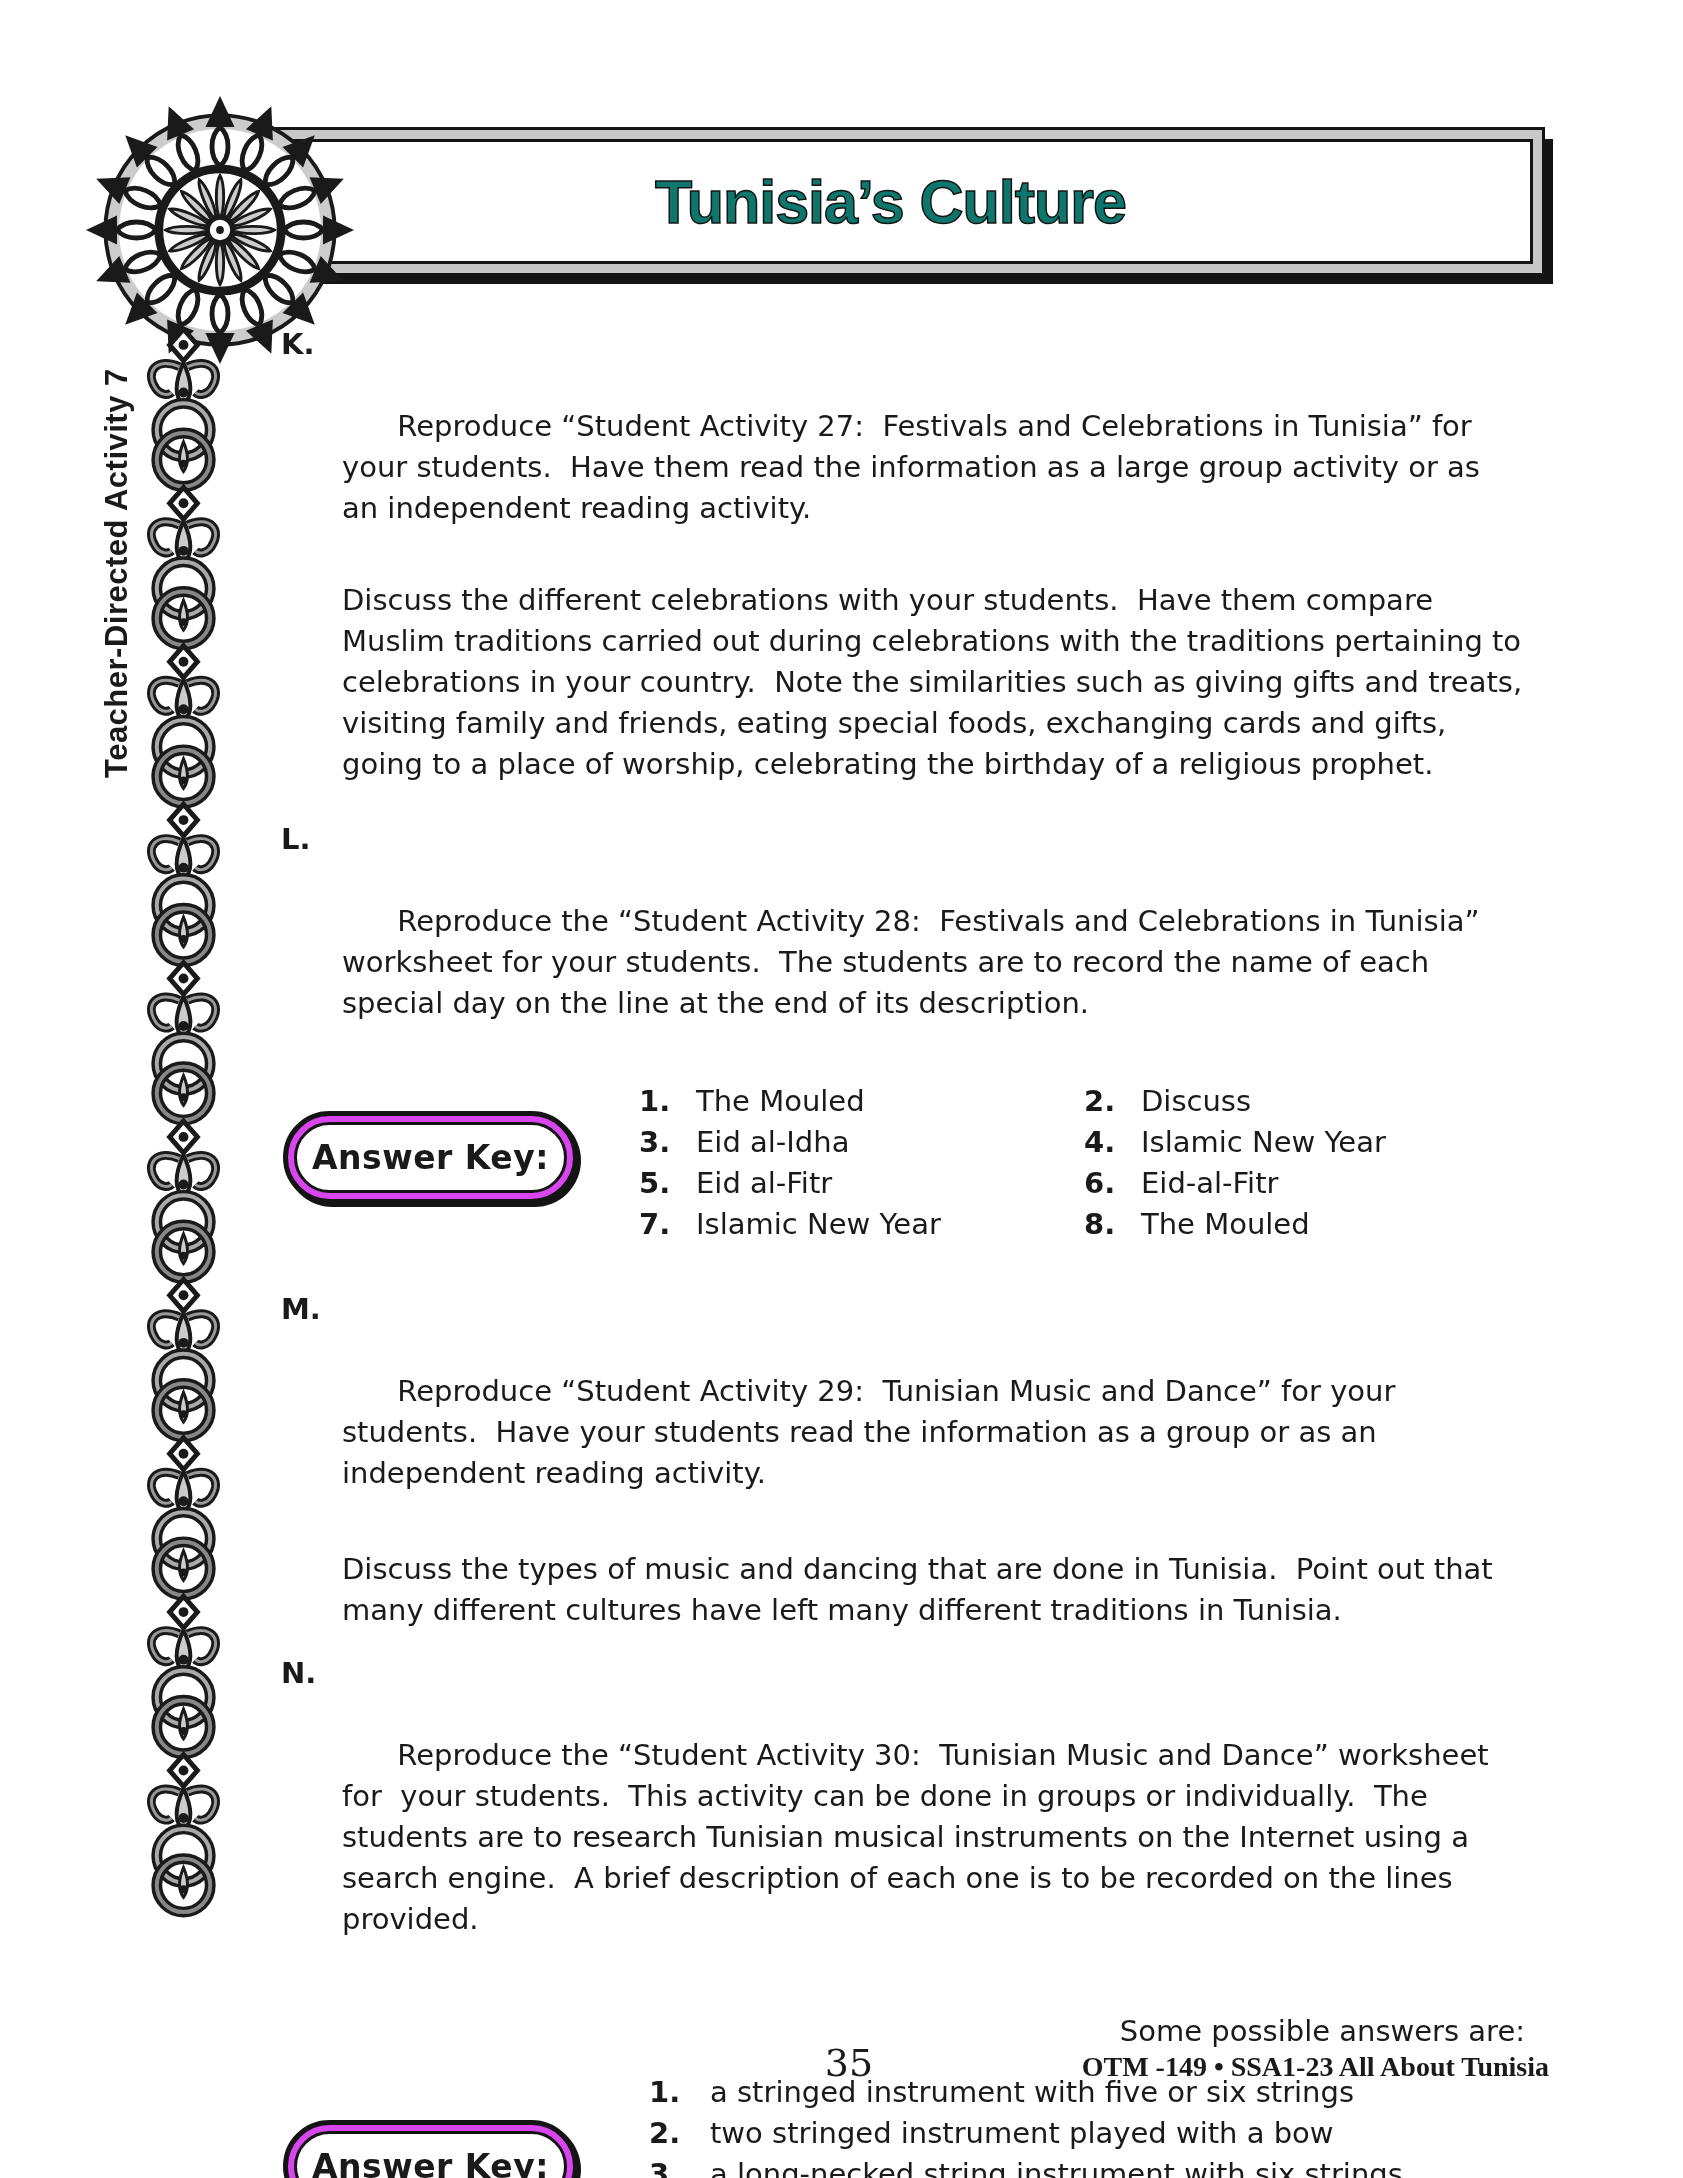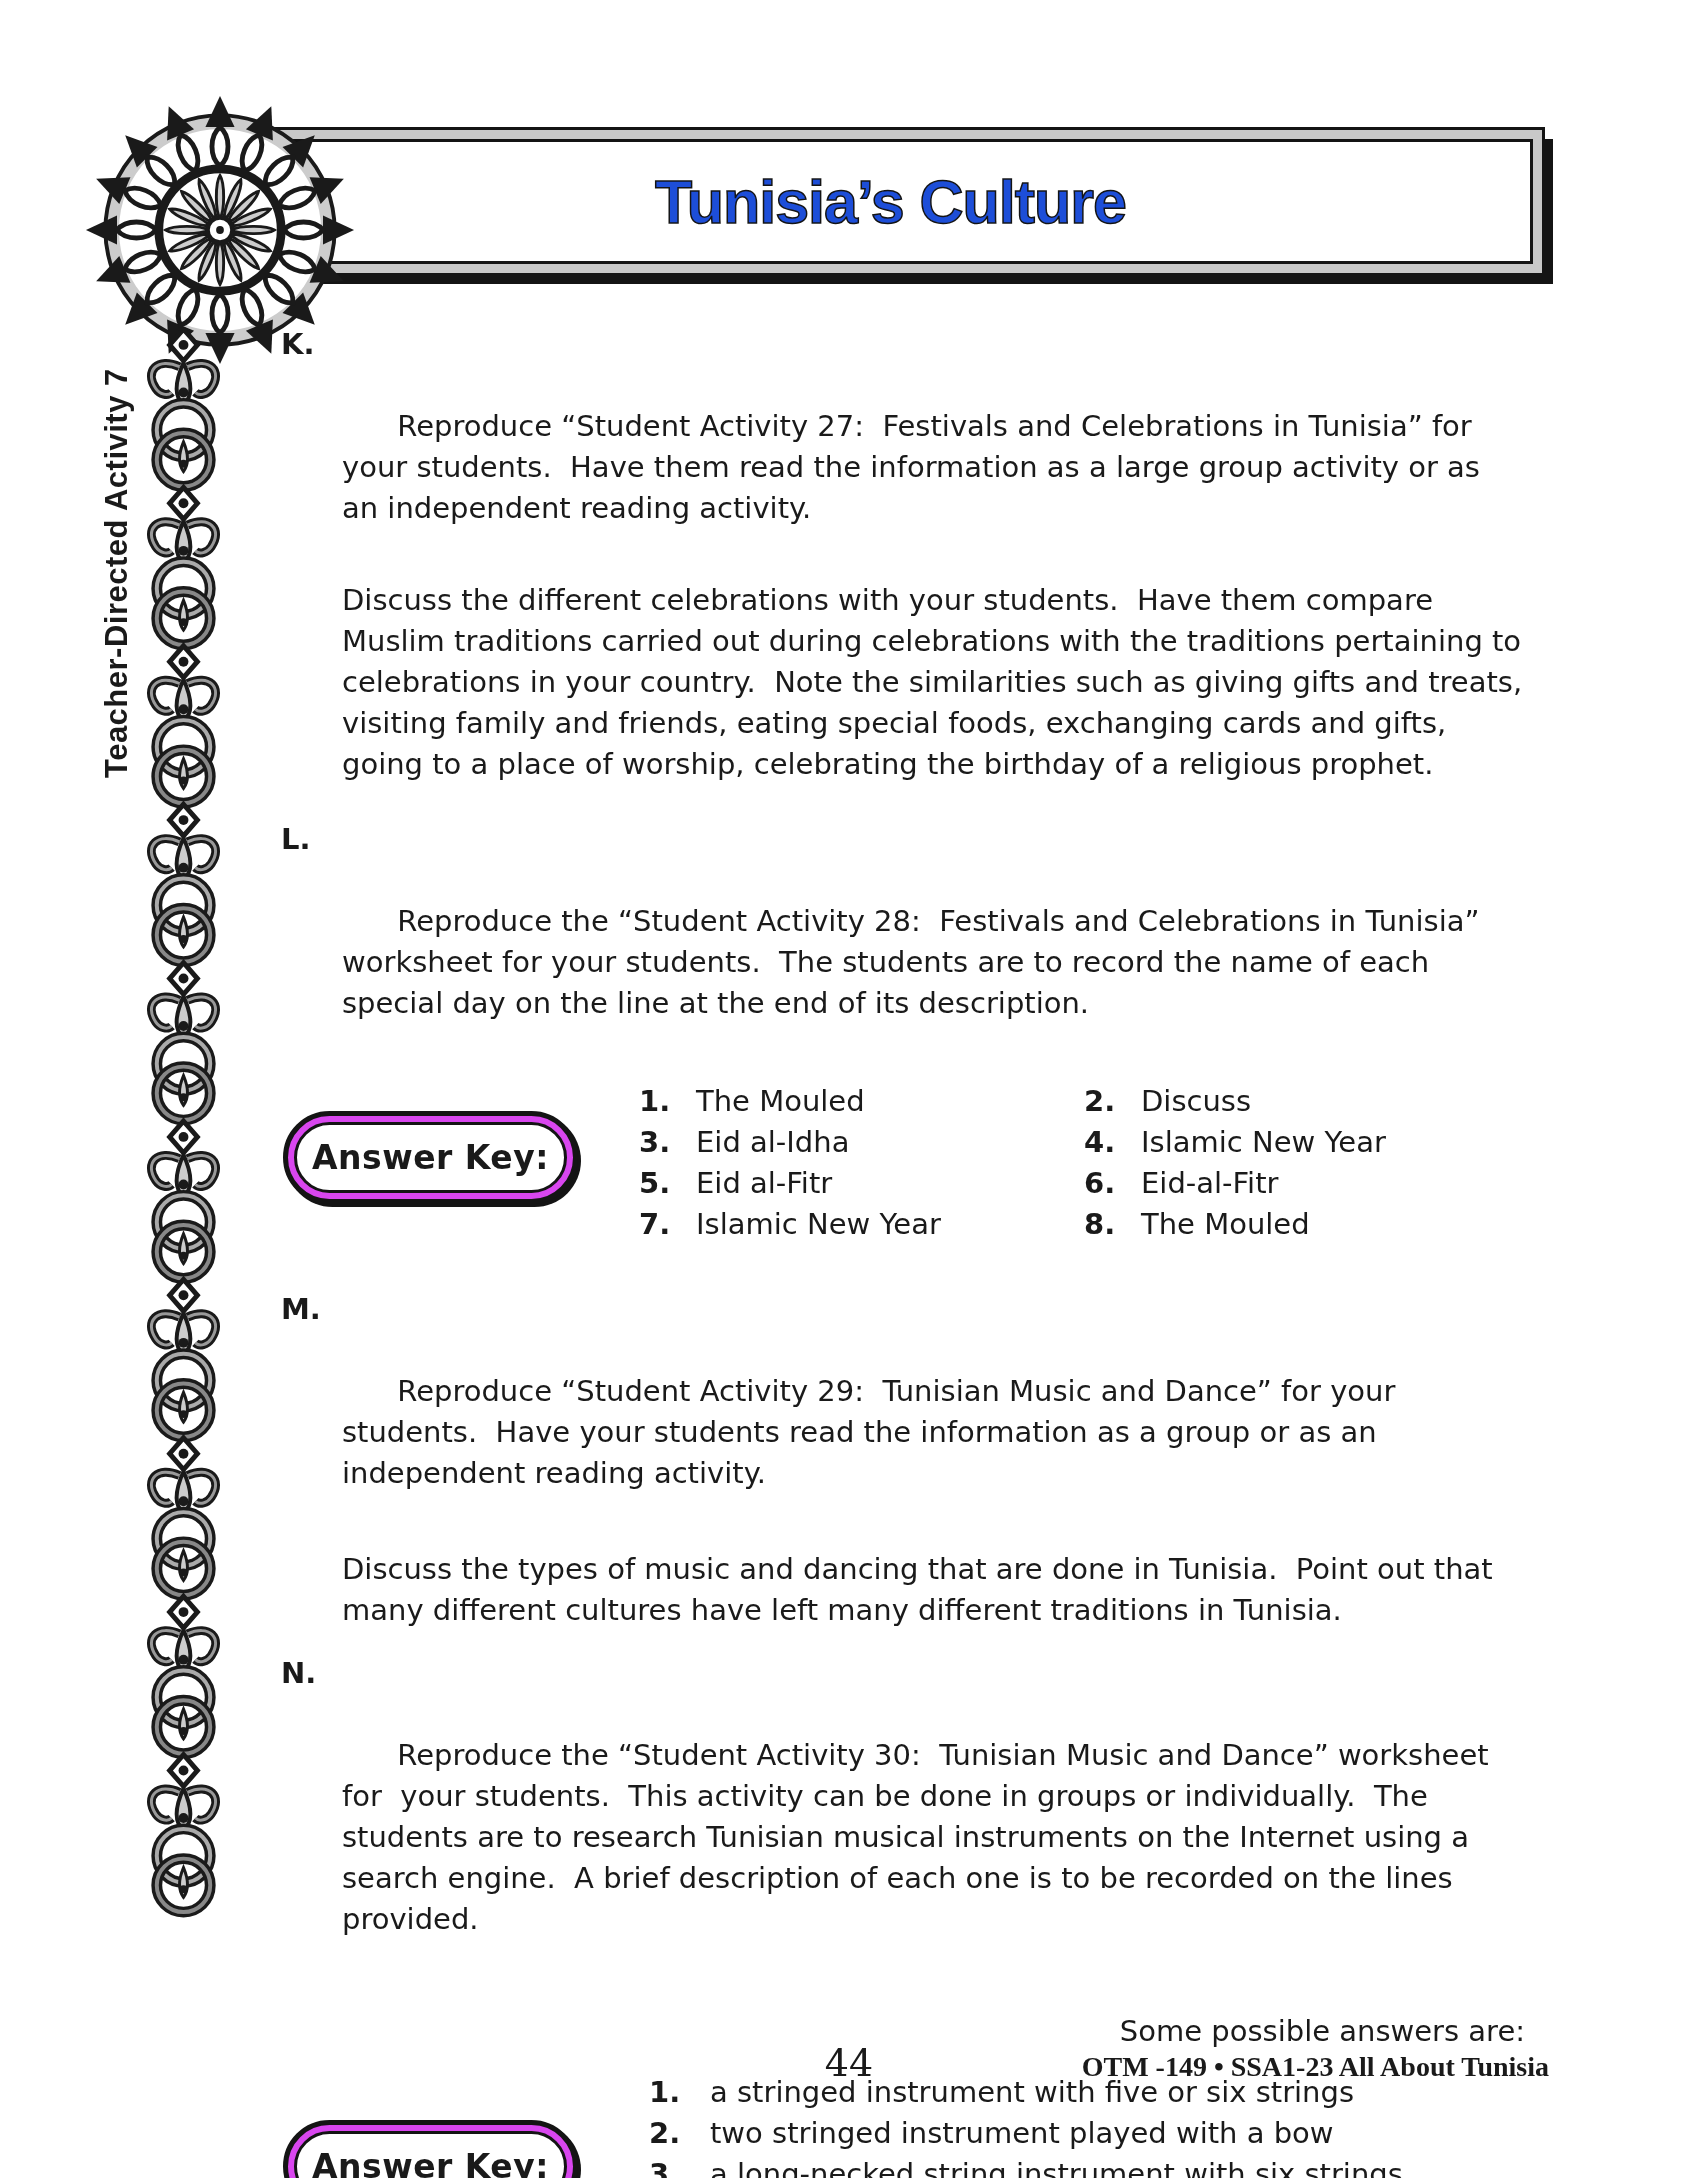--- a/index.html
+++ b/index.html
@@ -6,21 +6,21 @@
   .page{position:relative;width:1683px;height:2178px;background:#fff;overflow:hidden;
         font-family:"DejaVu Sans",sans-serif;color:#1a1a1a;}
 
   
   .banner{position:absolute;left:236px;top:127px;width:1309px;height:149px;
           background:#c8c8c8;border:3px solid #141414;box-shadow:10px 10px 0 -2px #141414;
           padding:9px;box-sizing:border-box;}
   .banner-inner{width:100%;height:100%;background:#fff;border:3px solid #141414;
           box-sizing:border-box;display:flex;align-items:center;justify-content:center;}
   .banner-title{font-family:"Liberation Sans",sans-serif;font-weight:bold;font-size:61px;
-          letter-spacing:-1px;color:#1d4ed8;-webkit-text-stroke:1.5px #141414;}
+          letter-spacing:-1px;color:#0f766e;-webkit-text-stroke:1.5px #141414;}
 
   
   .rosette{position:absolute;left:84px;top:94px;}
   .chain{position:absolute;left:134px;top:327px;}
 
   
   .vlabel{position:absolute;left:99px;top:238px;width:540px;height:40px;
           transform:rotate(-90deg) translateX(-540px);transform-origin:0 0;
           font-family:"Liberation Sans",sans-serif;font-weight:bold;font-size:31px;
           letter-spacing:0.5px;white-space:nowrap;}
@@ -200,17 +200,17 @@
       </div>
       <div class="ak2-row">
         <span class="ak-num">3.</span>
         <span class="ak2-text">a long-necked string instrument with six strings</span>
       </div>
 
     </div>
 
   </div>
 
-  <div class="footer-page">44</div>
+  <div class="footer-page">35</div>
   <div class="footer-right">OTM -149 • SSA1-23 All About Tunisia</div>
 
 </div>
 
 
 </body></html>

